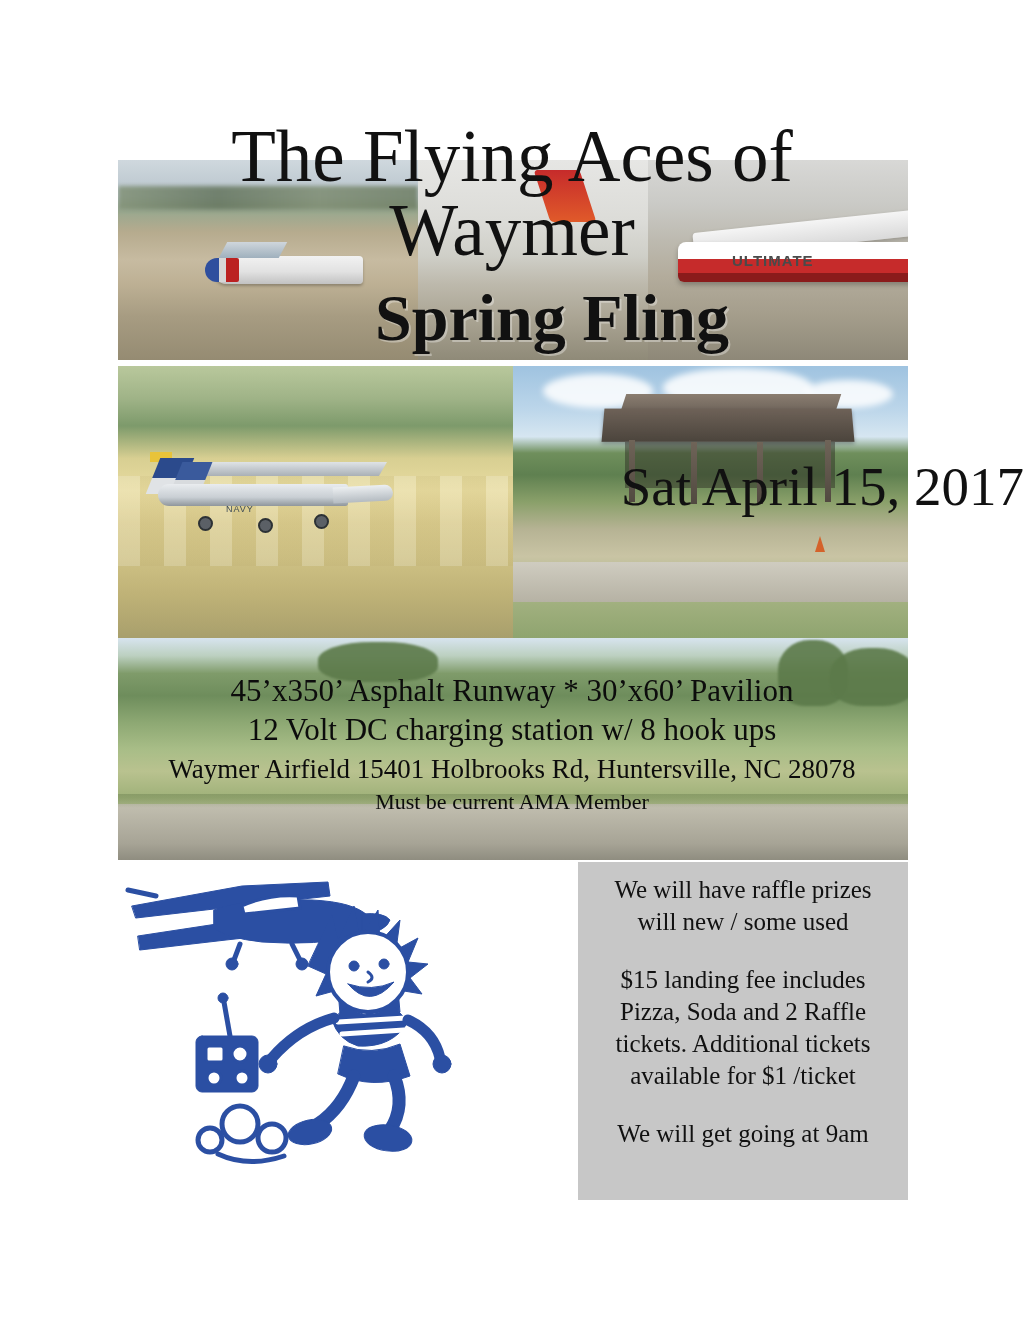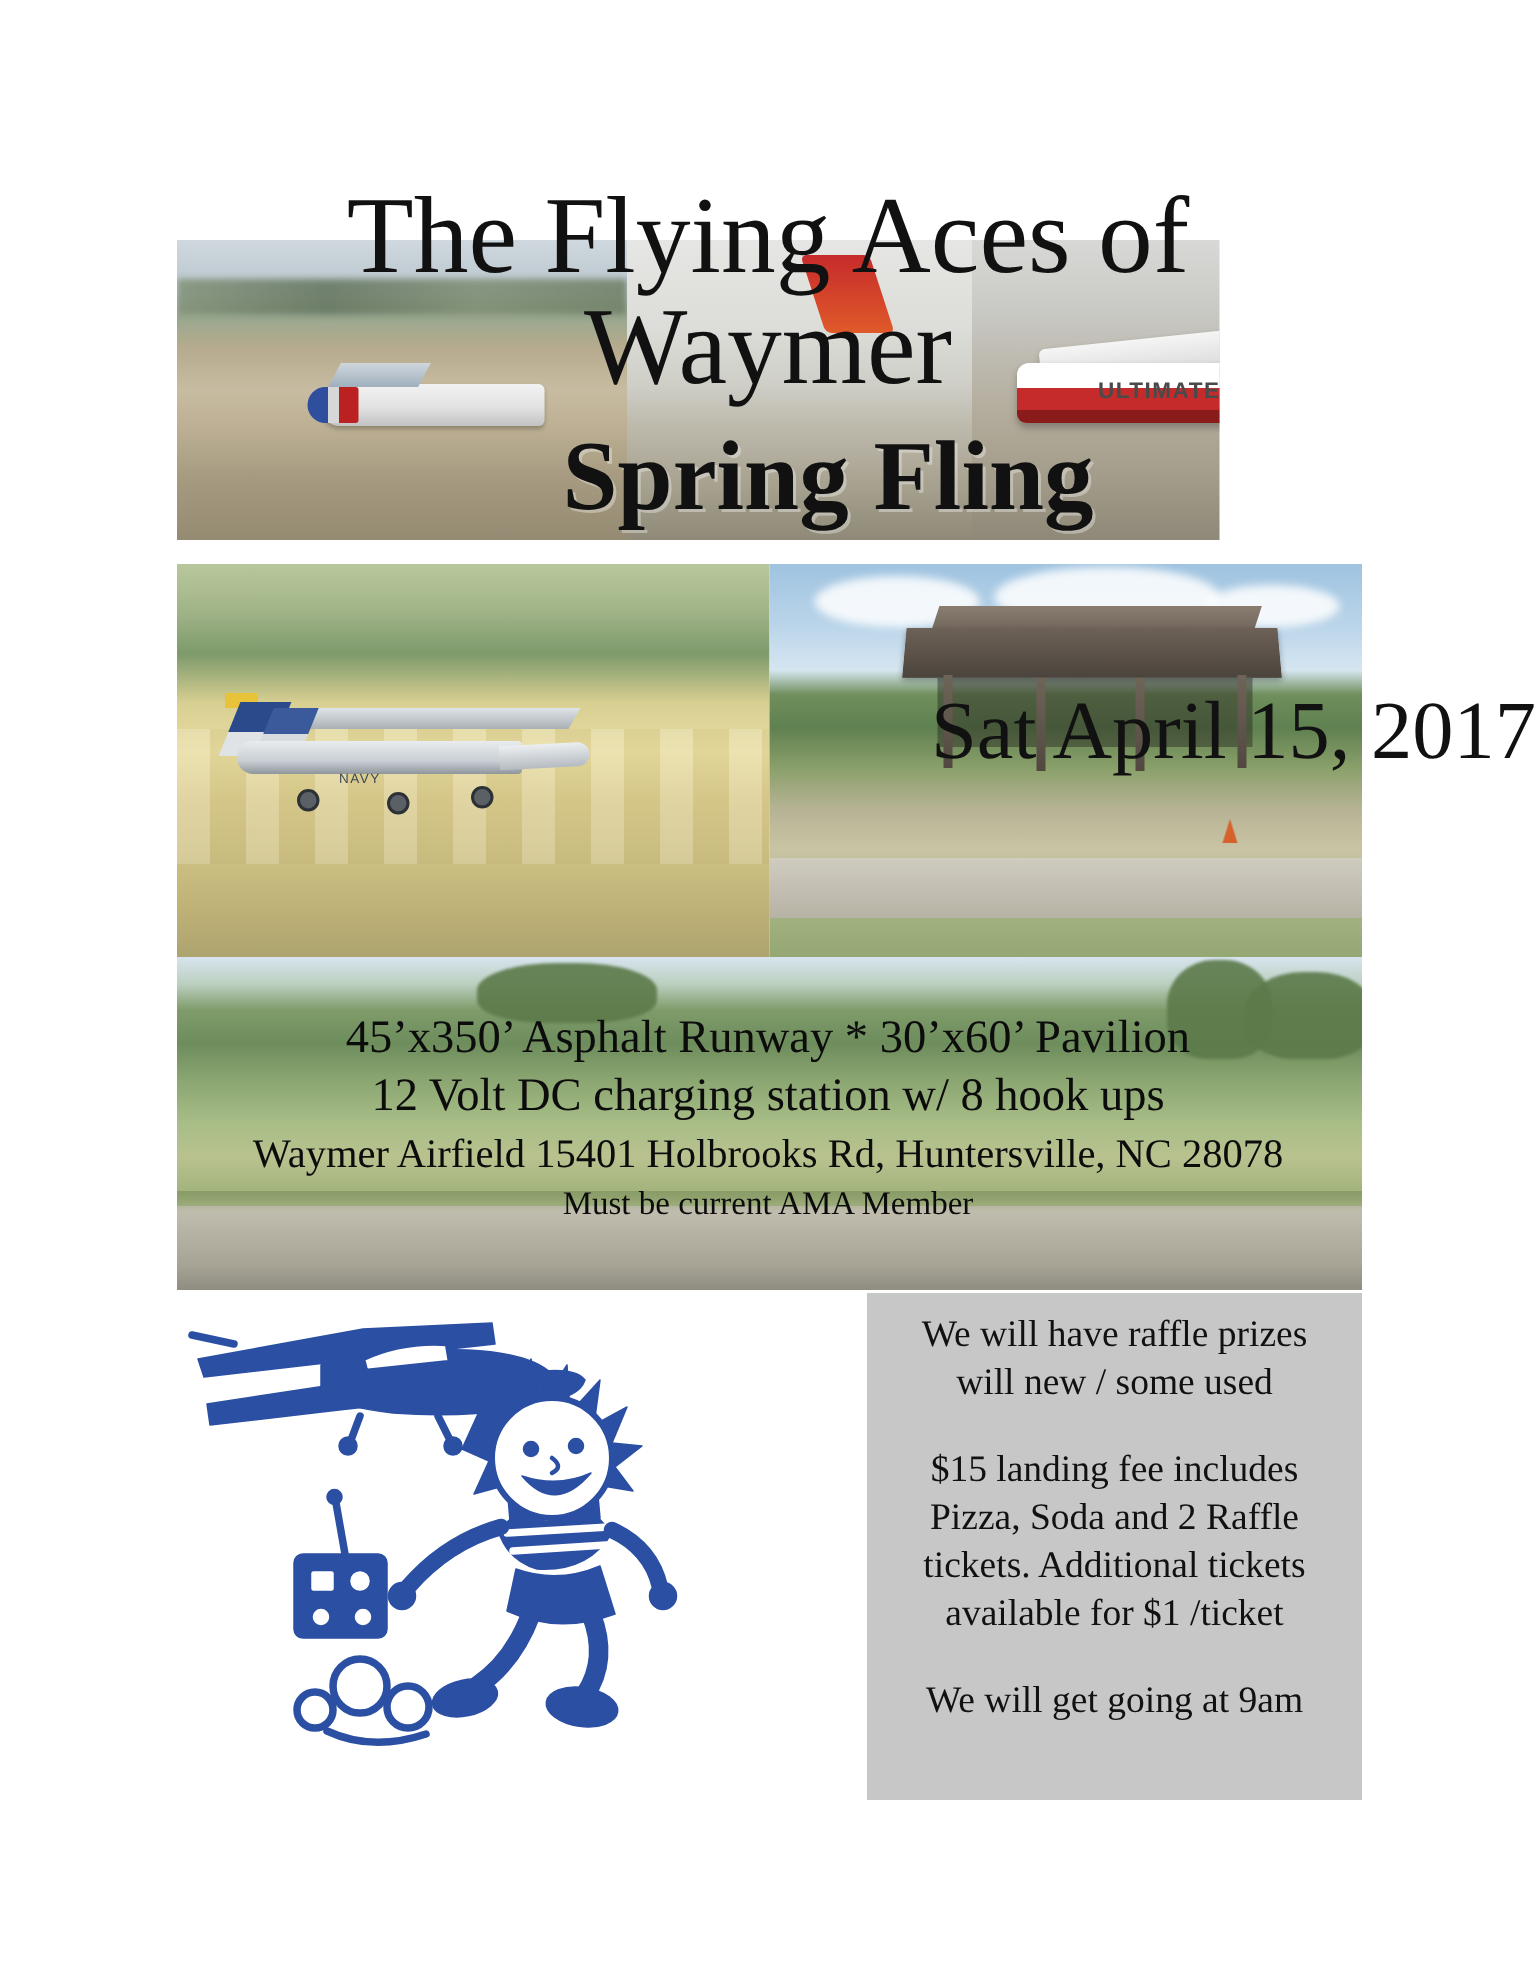--- a/index.html
+++ b/index.html
@@ -13,21 +13,21 @@
     position: relative;
     font-family: "Liberation Serif", serif;
     overflow: hidden;
   }
 
   
   .photo-band {
     position: absolute;
     left: 118px;
     top: 160px;
-    width: 695px;
+    width: 790px;
     height: 200px;
     overflow: hidden;
   }
   .ph {
     position: absolute;
     overflow: hidden;
   }
   
   .ph-left {
     left: 0; top: 0; width: 300px; height: 200px;
@@ -104,21 +104,21 @@
   .ultimate-text {
     position: absolute; left: 614px; top: 92px;
     font-family: "Liberation Sans", sans-serif;
     font-size: 15px; font-weight: bold; letter-spacing: 1px;
     color: #4a4a4a;
   }
 
   
   .photo-band2 {
     position: absolute;
-    left: 118px; top: 376px;
+    left: 118px; top: 366px;
     width: 790px; height: 280px;
     overflow: hidden;
     text-align: center;
   }
   .jet-photo {
     position: absolute; left: 0; top: 0; width: 395px; height: 272px;
     background:
       linear-gradient(to bottom,
         #b9c89c 0%, #9fb387 12%,
         #7d9a6b 22%, #d8cf92 34%,

